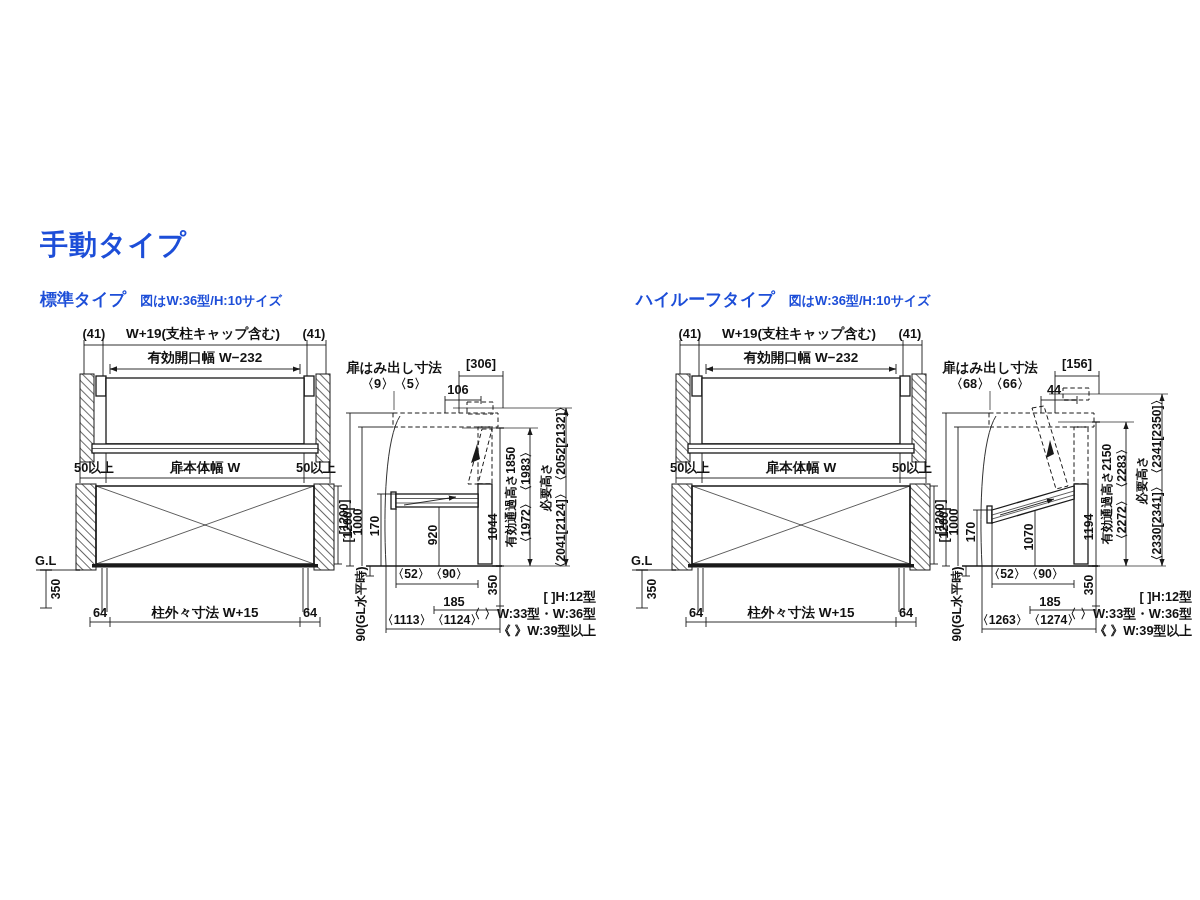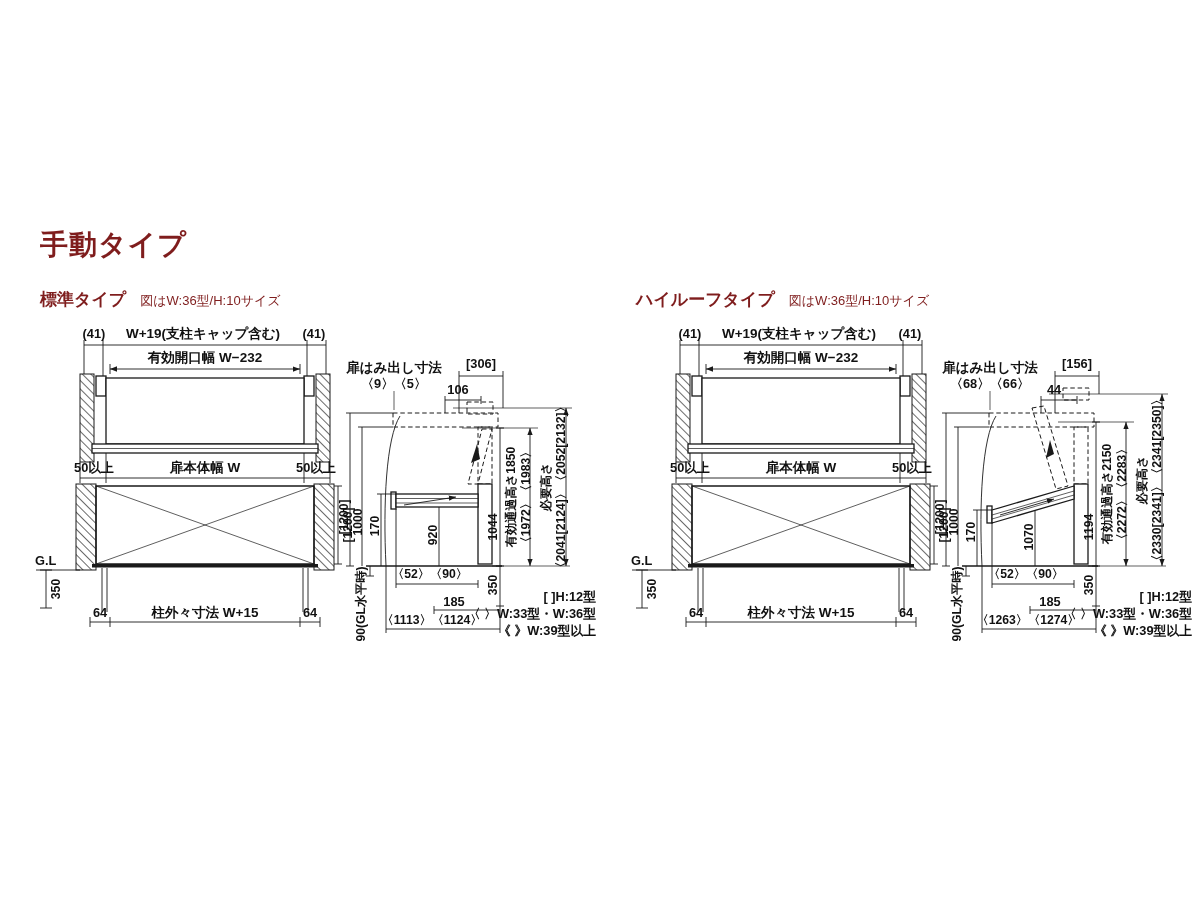--- a/index.html
+++ b/index.html
@@ -1,24 +1,24 @@
 <!DOCTYPE html>
 <html><head>
 <meta charset="utf-8">
 <style>
   html,body{margin:0;padding:0;background:#fff;}
   #canvas{position:relative;width:1200px;height:764px;background:#ffffff;overflow:hidden;
-          font-family:"Liberation Sans","DejaVu Sans",sans-serif;color:#7f1d1d;}
+          font-family:"Liberation Sans","DejaVu Sans",sans-serif;color:#1d4ed8;}
   #title{position:absolute;left:40px;top:226px;font-size:28px;font-weight:bold;letter-spacing:1px;}
   .diagram{position:absolute;top:288px;height:400px;}
   #d0{left:30px;width:575px;}
   #d1{left:626px;width:592px;}
   .dhead{position:absolute;left:10px;top:0;white-space:nowrap;}
   .dhead .hname{font-size:17px;font-weight:bold;text-align:center;}
-  .dhead .hnote{font-size:13px;font-weight:400;margin-left:14px;}
+  .dhead .hnote{font-size:13px;font-weight:700;margin-left:14px;}
   svg{position:absolute;left:0;top:26px;}
   svg text{fill:#111;font-family:"Liberation Sans","DejaVu Sans",sans-serif;}
   .lbl{font-size:13.5px;font-weight:600;}
   .t13{font-size:12.8px;font-weight:600;}
   .t12{font-size:12.2px;font-weight:600;}
   .ln{stroke:#1a1a1a;stroke-width:.9;fill:none;}
   .lnt{stroke:#1a1a1a;stroke-width:.7;fill:none;}
   .ln2{stroke:#1a1a1a;stroke-width:1.5;fill:none;}
   .dash{stroke:#1a1a1a;stroke-width:1;fill:none;stroke-dasharray:4.5 2.8;}
   .white{fill:#fff;stroke:#1a1a1a;stroke-width:1.3;}

